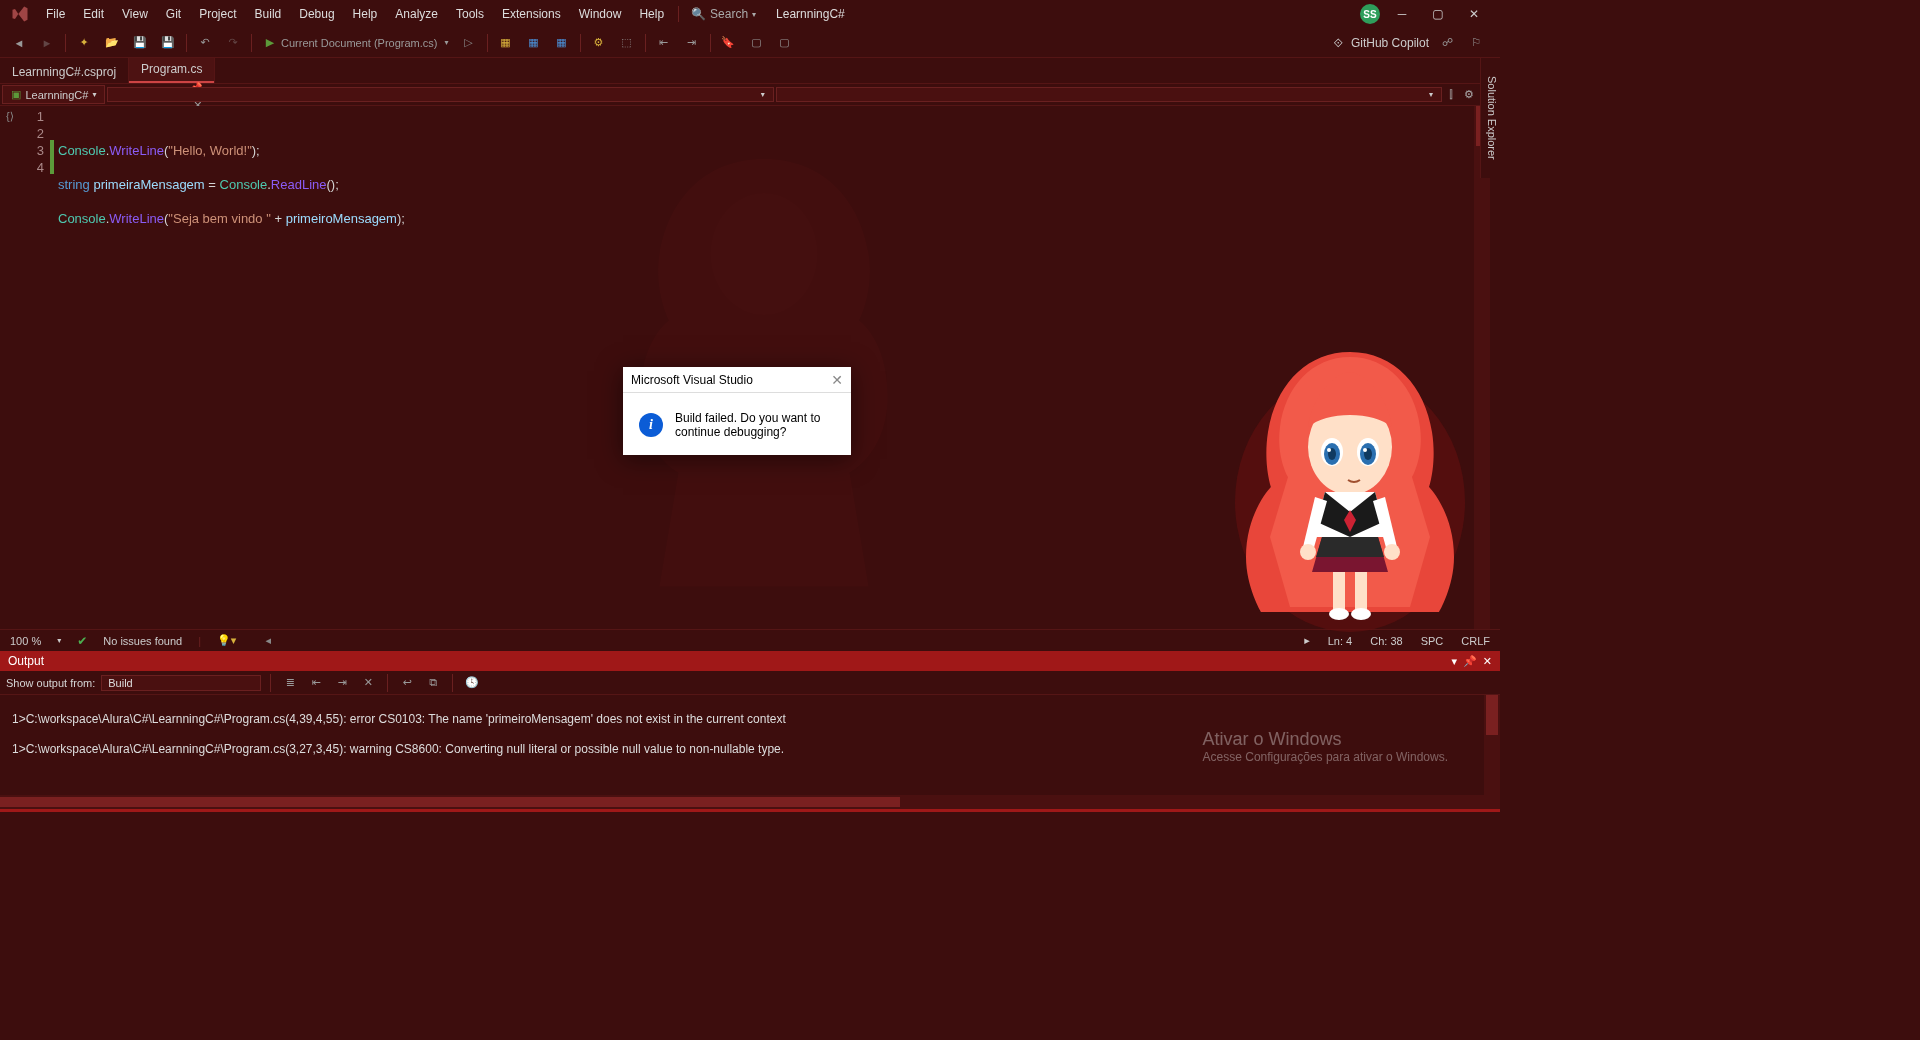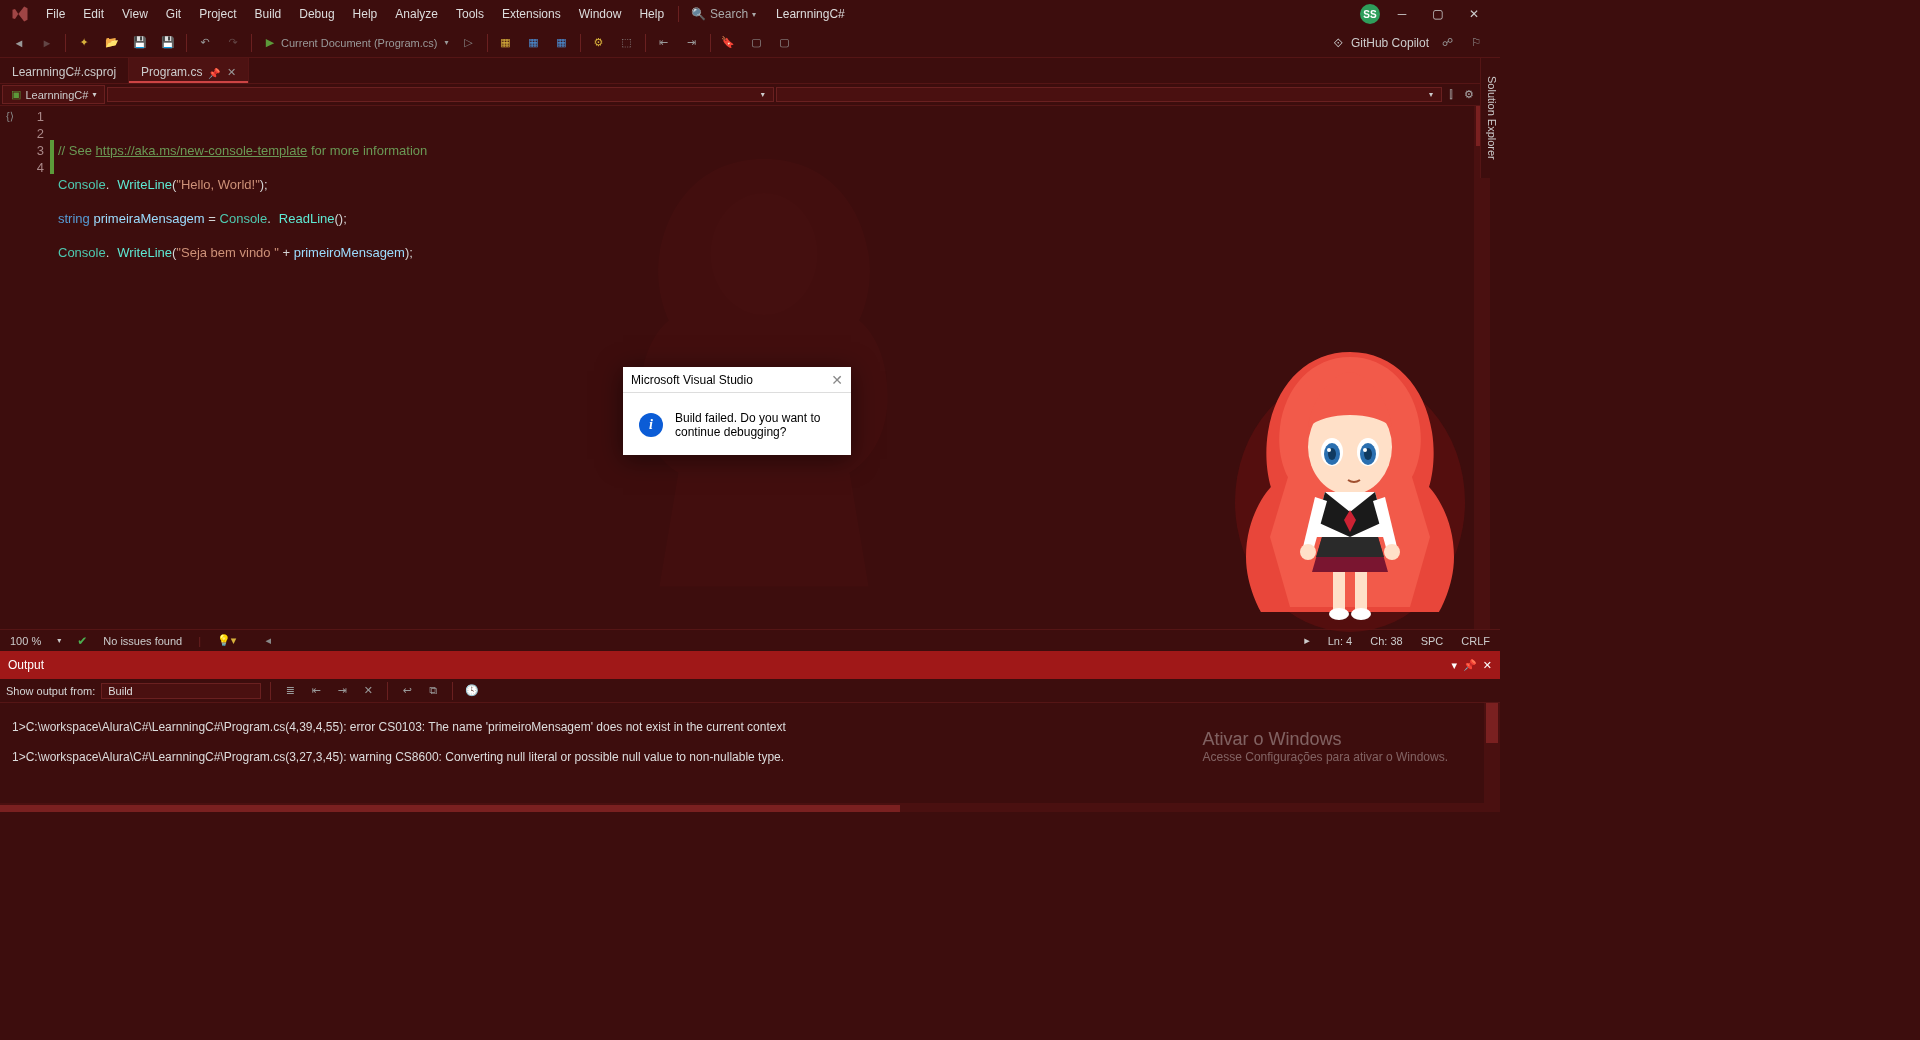--- a/index.html
+++ b/index.html
@@ -21,21 +21,21 @@
 .toolbar { height: 30px; background: #3d0d0d; display: flex; align-items: center; padding: 0 6px; gap: 2px; border-bottom: 1px solid #551515; }
 .tb-btn { padding: 3px 5px; display: flex; align-items: center; gap: 3px; color: #999; cursor: pointer; font-size: 11px; }
 .tb-sep { width: 1px; height: 18px; background: #6a2020; margin: 0 3px; }
 .tb-icon { width: 16px; height: 16px; display: inline-flex; align-items: center; justify-content: center; }
 .toolbar-right { margin-left: auto; display: flex; align-items: center; gap: 8px; padding-right: 8px; color: #ccc; font-size: 12px; }
 
 
 .tabs { height: 26px; background: #3d0d0d; display: flex; align-items: stretch; border-bottom: 1px solid #551515; }
 .tab { padding: 4px 12px; display: flex; align-items: flex-end; gap: 6px; color: #ccc; font-size: 12px; cursor: pointer; border-right: 1px solid #551515; }
 .tab.active { background: #4d1212; }
-.tab.active.underlined { box-shadow: inset 0 -2px 0 #c44; }
+.tab.active.underlined { box-shadow: inset 0 -2px 0 #c44; flex-direction: column; }
 .tab-close { font-size: 11px; color: #999; cursor: pointer; }
 .tab-pin { font-size: 10px; color: #999; }
 
 
 .breadcrumb { height: 22px; background: #3d0d0d; display: flex; align-items: center; padding: 0 2px; border-bottom: 1px solid #551515; font-size: 11px; }
 .bc-item { padding: 2px 8px; color: #ccc; border: 1px solid #6a2020; background: #4a1010; margin-right: 2px; display: flex; align-items: center; gap: 4px; }
 .bc-drop { flex: 1; }
 .bc-right { display: flex; gap: 4px; padding-right: 4px; }
 .bc-icon { width: 14px; height: 14px; display: flex; align-items: center; justify-content: center; color: #aaa; cursor: pointer; }
 
@@ -53,35 +53,35 @@
 .vthumb { position: absolute; left: 2px; right: 2px; top: 0; height: 40px; background: #7a2020; }
 .overview-ruler { width: 10px; background: #3d0d0d; position: relative; }
 .ov-mark { position: absolute; left: 0; right: 0; height: 6px; }
 .ov-green { background: #5c9a3a; top: 0; height: 16px; }
 .ov-err { background: #d15; top: 6px; height: 4px; }
 
 
 .c-comment { color: #6a9955; }
 .c-url { color: #6a9955; text-decoration: underline; }
 .c-type { color: #4ec9b0; }
-.c-method { color: #5eead4; margin-left: 8px; }
+.c-method { color: #8b5cf6; }
 .c-string { color: #ce9178; }
 .c-keyword { color: #569cd6; }
 .c-local { color: #9cdcfe; }
 .c-punct { color: #d4d4d4; }
 
 
 .ed-status { height: 22px; background: #3d0d0d; border-top: 1px solid #551515; display: flex; align-items: center; padding: 0 10px; font-size: 11px; color: #ccc; gap: 16px; }
 .ed-status .ok-icon { color: #4caf50; font-size: 12px; }
 .ed-status-right { margin-left: auto; display: flex; gap: 18px; align-items: center; }
 .hscroll-track { flex: 1; height: 12px; margin: 0 10px; position: relative; }
 .hscroll-left { position: absolute; left: 0; width: 12px; height: 12px; display: flex; align-items: center; justify-content: center; color: #888; }
 
 
-.output-title { height: 28px; background: #a01818; color: #fff; padding: 2px 8px; font-size: 12px; display: flex; align-items: center; }
+.output-title { height: 20px; background: #a01818; color: #fff; padding: 2px 8px; font-size: 12px; display: flex; align-items: center; }
 .output-title-right { margin-left: auto; display: flex; gap: 6px; }
 .output-title-btn { color: #fff; cursor: pointer; font-size: 11px; }
 .output-toolbar { height: 24px; background: #3d0d0d; display: flex; align-items: center; padding: 0 6px; gap: 6px; font-size: 11px; border-bottom: 1px solid #551515; }
 .output-select { background: #4a1010; border: 1px solid #6a2020; color: #ddd; padding: 1px 16px 1px 6px; font-size: 11px; min-width: 160px; }
 .out-btn { width: 20px; height: 20px; display: flex; align-items: center; justify-content: center; color: #999; cursor: pointer; }
 .output-body { height: 100px; background: #3d0d0d; padding: 2px 12px; font-family: Consolas, monospace; font-size: 12px; line-height: 15px; color: #ddd; white-space: pre; overflow: hidden; position: relative; }
 .output-scroll { position: absolute; right: 0; top: 0; bottom: 0; width: 16px; background: #4a1010; }
 .output-thumb { position: absolute; left: 2px; right: 2px; top: 0; height: 40px; background: #7a2020; }
 
 
@@ -279,21 +279,20 @@
     <div class="change-mark" style="height:17px;"></div>
     <div class="change-mark" style="height:17px;"></div>
   </div>
   <div class="editor">
     <div class="editor-bg">
       <svg viewBox="0 0 200 260">
           <path fill="#6b1818" d="M100 20c-30 0-50 20-55 50-3 20 5 35 5 35s-15 10-15 40 20 40 20 40l-10 60h110l-10-60s20-10 20-40-15-40-15-40 8-15 5-35c-5-30-25-50-55-50z"></path>
           <ellipse cx="100" cy="70" rx="28" ry="32" fill="#7a2020"></ellipse>
         </svg>
     </div>
-<div><span class="c-comment"><span>// See </span><span class="c-url">https://aka.ms/new-console-template</span><span> for more information</span></span></div>
 <div><span class="c-type">Console</span><span class="c-punct">.</span><span class="c-method">WriteLine</span><span class="c-punct">(</span><span class="c-string">"Hello, World!"</span><span class="c-punct">);</span></div>
 <div><span class="c-keyword">string</span> <span class="c-local">primeiraMensagem</span> <span class="c-punct">=</span> <span class="c-type">Console</span><span class="c-punct">.</span><span class="c-method">ReadLine</span><span class="c-punct">();</span></div>
 <div><span class="c-type">Console</span><span class="c-punct">.</span><span class="c-method">WriteLine</span><span class="c-punct">(</span><span class="c-string">"Seja bem vindo "</span> <span class="c-punct">+</span> <span class="c-local">primeiroMensagem</span><span class="c-punct">);</span></div>
   </div>
   <div class="vscroll">
       <div class="vthumb"></div>
     </div>
   <div class="overview-ruler">
     <div class="ov-mark ov-green"></div>
     <div class="ov-mark ov-err"></div>

